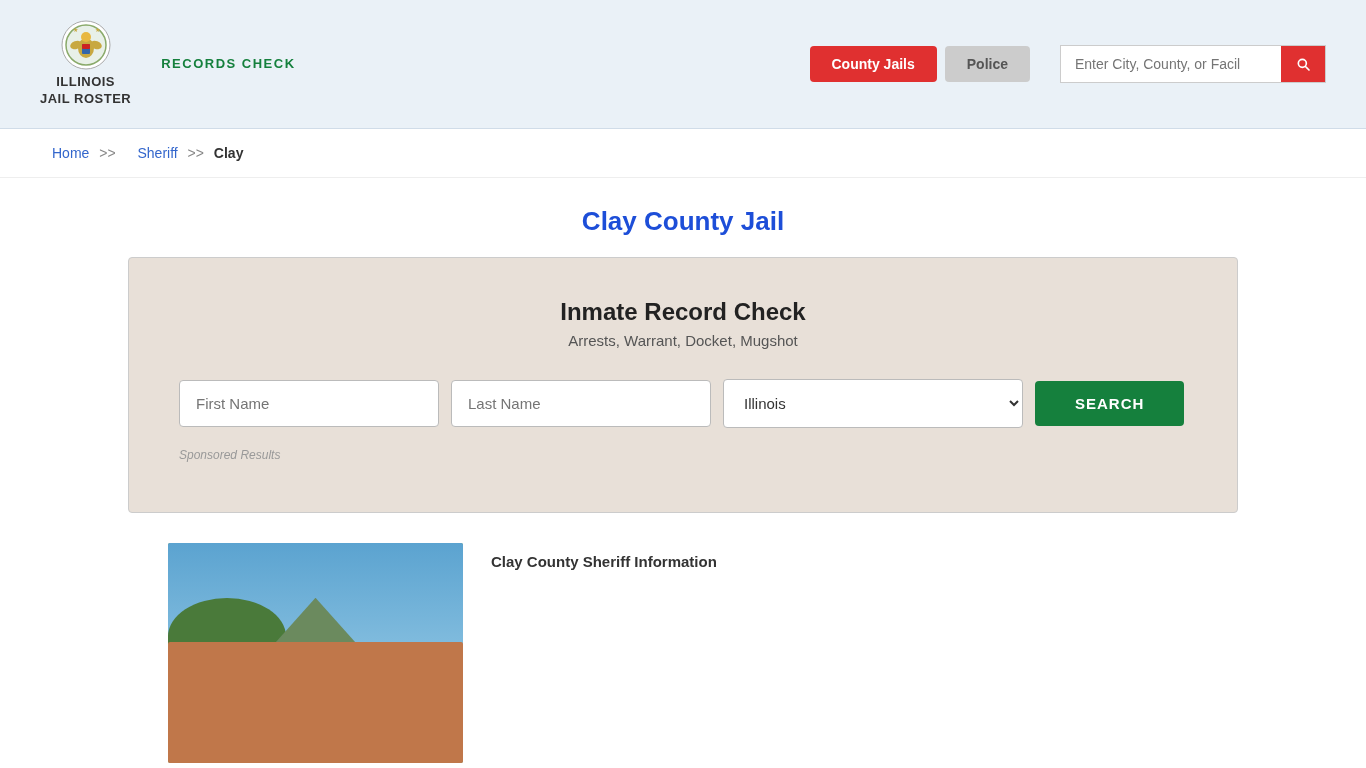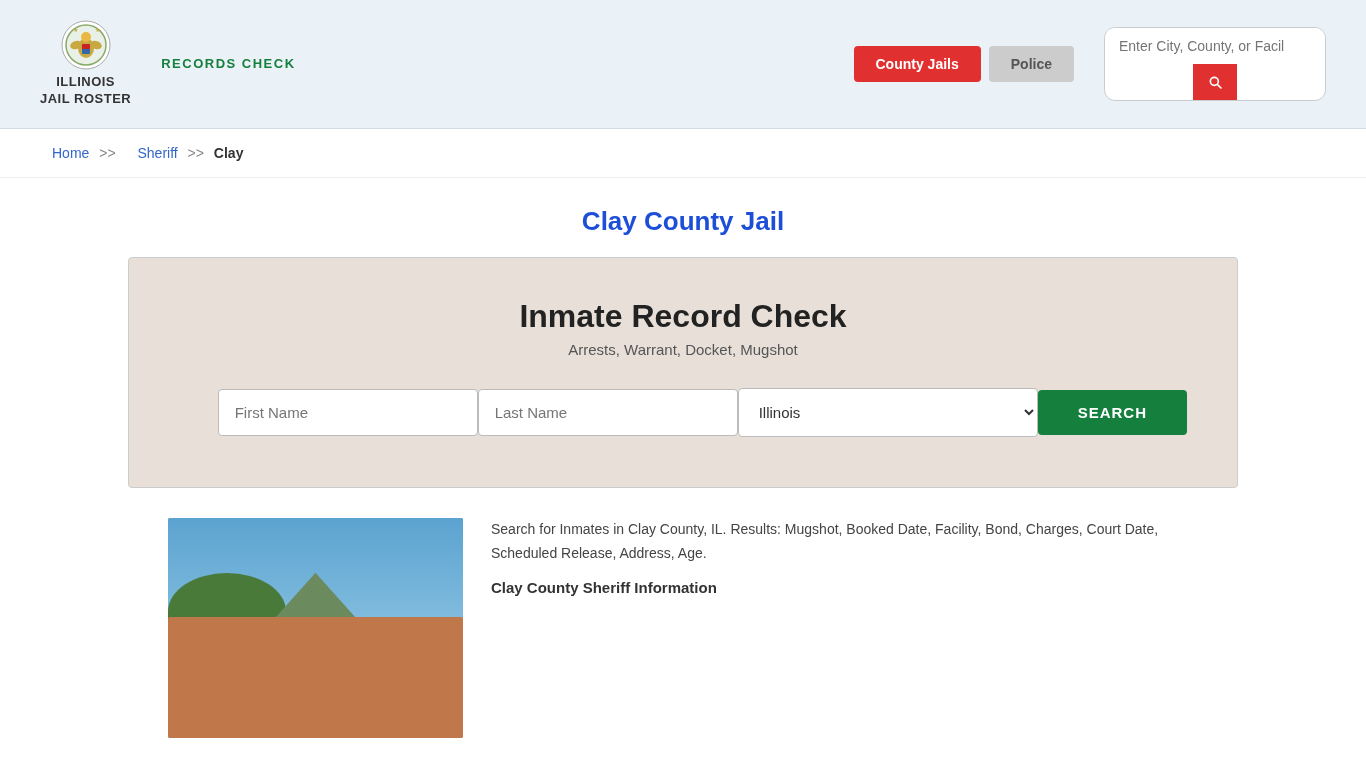--- a/index.html
+++ b/index.html
@@ -59,24 +59,23 @@
       color: #fff;
     }
     .nav-btn-gray {
       background: #ccc;
       color: #555;
     }
     .search-bar {
       display: flex;
       align-items: center;
       border: 1px solid #ccc;
-      border-radius: 11px;
+      border-radius: 0;
       overflow: hidden;
       background: #fff;
-      flex-direction: column;
     }
     .search-bar input {
       border: none;
       outline: none;
       padding: 10px 14px;
       font-size: 14px;
       width: 220px;
       color: #999;
     }
     .search-bar-btn {
@@ -132,36 +131,37 @@
     
     .record-check-box {
       background: #e8e0d8;
       border: 1px solid #ccc;
       border-radius: 4px;
       margin: 0 auto 30px;
       max-width: 1110px;
       padding: 40px 50px 50px;
     }
     .record-check-box h2 {
-      font-size: 32px;
+      font-size: 24px;
       font-weight: 700;
       text-align: center;
       color: #222;
       margin-bottom: 6px;
     }
     .record-check-box .subtitle {
       text-align: center;
       color: #555;
       font-size: 15px;
       margin-bottom: 30px;
     }
     .search-form {
       display: flex;
-      align-items: center;
-      justify-content: flex-end;
+      gap: 12px;
+      align-items: center;
+      justify-content: flex-start;
       flex-wrap: wrap;
     }
     .search-form input[type="text"] {
       flex: 1;
       min-width: 180px;
       max-width: 260px;
       padding: 14px 16px;
       font-size: 15px;
       border: 1px solid #bbb;
       border-radius: 4px;
@@ -354,26 +354,26 @@
       <option>Indiana</option>
       <option>Iowa</option>
       <option>Michigan</option>
       <option>Missouri</option>
       <option>Ohio</option>
       <option>Texas</option>
       <option>Wisconsin</option>
     </select>
     <button class="search-submit">SEARCH</button>
   </form>
+  <div class="sponsored-results">Sponsored Results</div>
 </div>
 
 <div class="content-section">
   <div class="content-image">
     <div class="img-sky"></div>
     <div class="img-trees"></div>
     <div class="img-roof"></div>
     <div class="img-building"></div>
   </div>
   <div class="content-text">
-    <p>Search for Inmates in Clay County, IL. Results: Mugshot, Booked Date, Facility, Bond, Charges, Court Date, Scheduled Release, Address, Age.</p>
     <p class="section-heading">Clay County Sheriff Information</p>
   </div>
 </div>
 
 </body></html>

